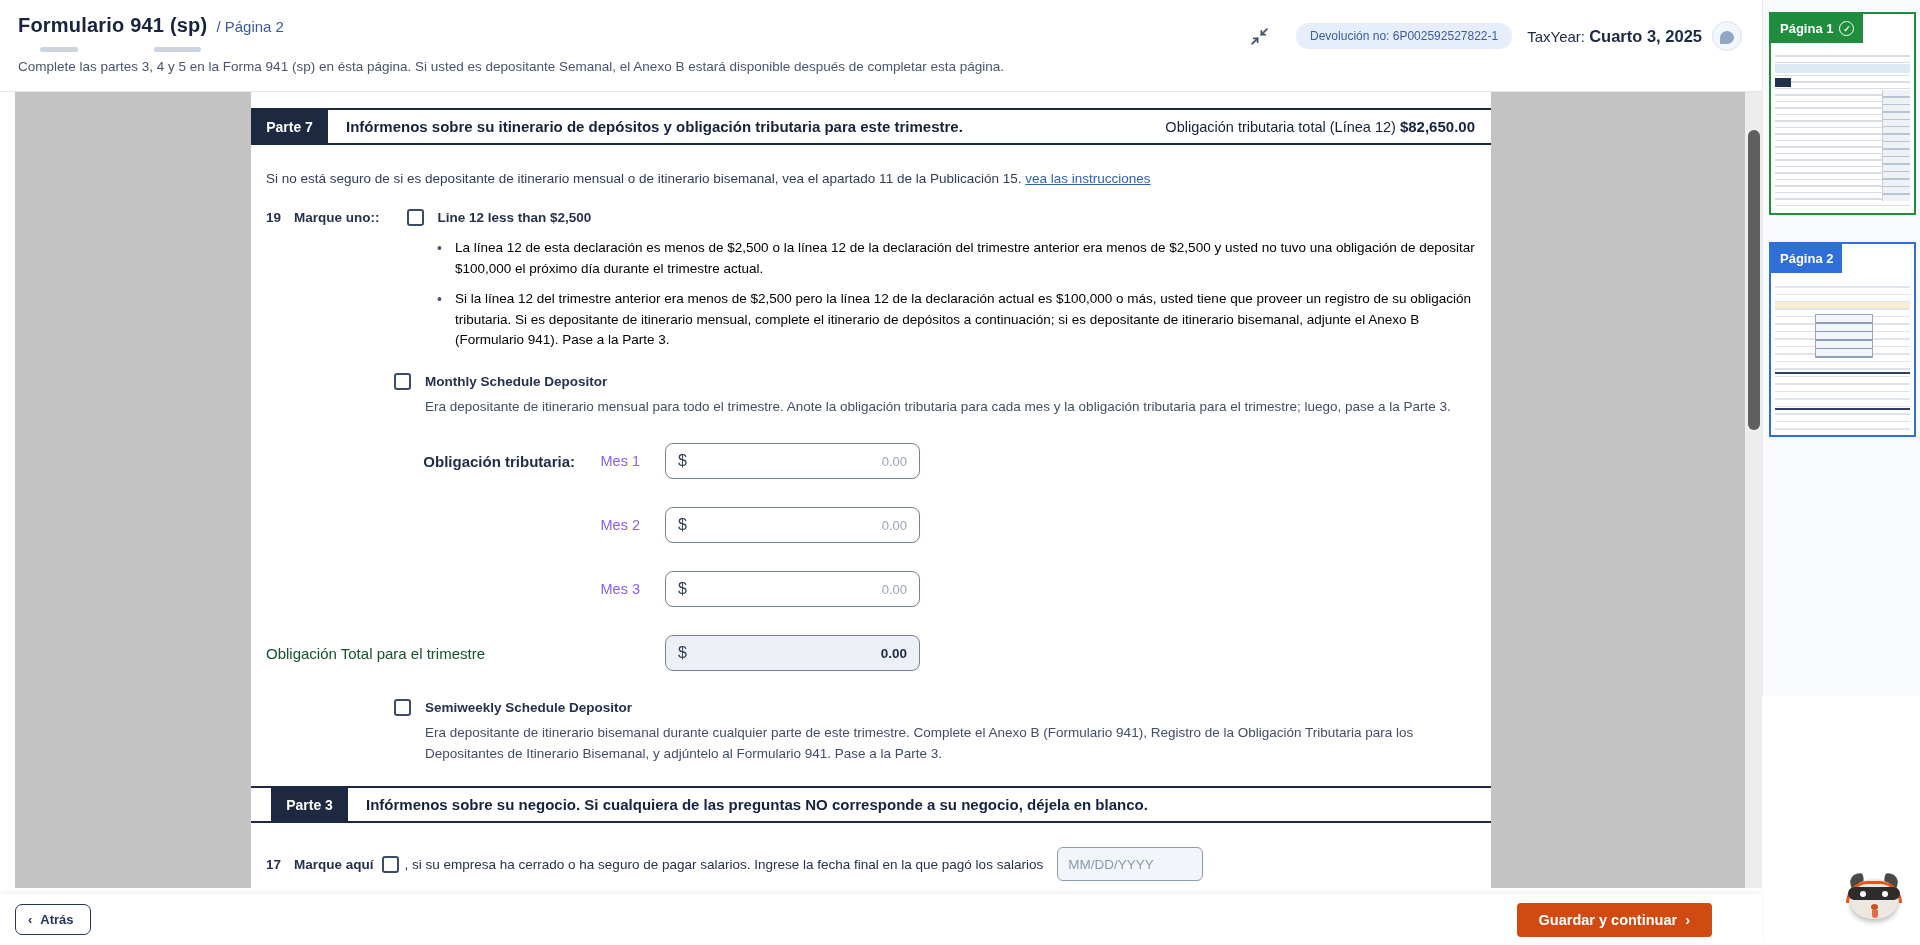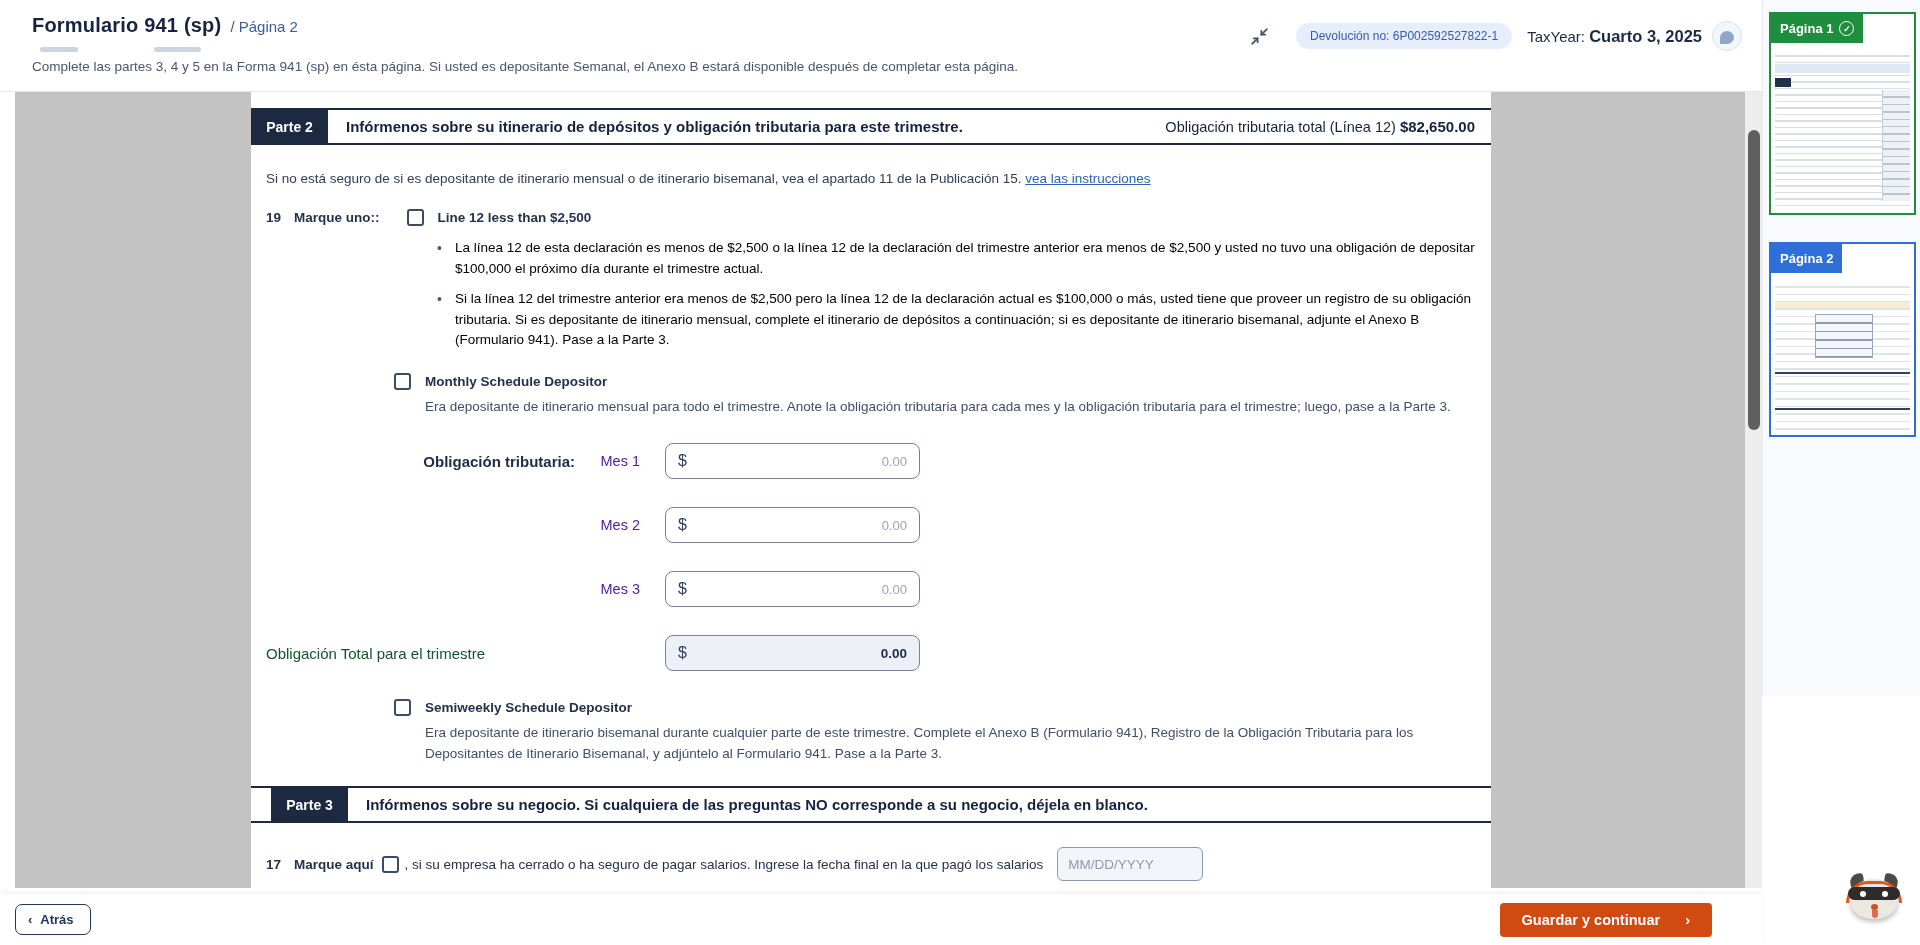--- a/index.html
+++ b/index.html
@@ -1,21 +1,21 @@
 <!DOCTYPE html>
 <html><head>
 <meta charset="utf-8">
 <style>
   * { margin:0; padding:0; box-sizing:border-box; }
   html,body { width:1920px; height:945px; overflow:hidden; font-family:"Liberation Sans", sans-serif; background:#fff; }
   .app { display:flex; width:1920px; height:945px; }
   .main-col { width:1762px; display:flex; flex-direction:column; height:945px; }
 
   
-  .header { height:92px; background:#fff; border-bottom:1px solid #e4e8ee; display:flex; justify-content:space-between; padding:14px 20px 0 32px; position:relative; }
+  .header { height:92px; background:#fff; border-bottom:1px solid #e4e8ee; display:flex; justify-content:space-between; padding:14px 20px 0 18px; position:relative; }
   .title-row { display:flex; align-items:baseline; }
   .page-title { font-size:20px; font-weight:bold; color:#17233f; letter-spacing:.2px; }
   .breadcrumb { font-size:15px; color:#3c5c98; margin-left:9px; }
   .title-dashes { position:absolute; top:47px; left:40px; display:flex; }
   .dash { height:5px; background:#ccd4de; border-radius:3px; }
   .dash1 { width:38px; }
   .dash2 { width:47px; margin-left:76px; }
   .subtitle { margin-top:22px; font-size:13.5px; color:#49566f; }
   .header-right { display:flex; align-items:center; height:40px; margin-top:2px; }
   .collapse-btn { width:20px; height:20px; cursor:pointer; display:flex; align-items:center; }
@@ -56,41 +56,41 @@
   .bullet .btxt { margin-left:13px; font-size:13.5px; line-height:20.5px; color:#000000; max-width:1028px; }
 
   .chk-section { margin:22px 0 0 128px; }
   .chk-head { display:flex; align-items:center; }
   .chk-head .chk-title { margin-left:14px; font-size:13.5px; font-weight:bold; color:#25314d; }
   .chk-desc { margin:7px 0 0 31px; font-size:13.5px; line-height:20.5px; color:#414e6a; max-width:1052px; }
 
   .months { margin-top:26px; }
   .month-row { display:flex; align-items:center; height:36px; margin-bottom:28px; }
   .lbl-oblig { width:309px; text-align:right; font-size:15px; font-weight:600; color:#1f2c47; flex:none; }
-  .lbl-mes { width:65px; text-align:right; font-size:14.5px; color:#4c1d95; flex:none; }
+  .lbl-mes { width:65px; text-align:right; font-size:14.5px; color:#8b5cf6; flex:none; }
   .lbl-total { width:374px; font-size:15px; font-weight:400; color:#14532d; flex:none; }
   .money-input { margin-left:25px; width:255px; height:36px; border:1.5px solid #74829b; border-radius:8px; background:#fff; display:flex; align-items:center; padding:0 12px; }
   .money-input .dollar { font-size:16px; color:#33415c; }
   .money-input input { border:none; outline:none; background:transparent; flex:1; text-align:right; font-size:13px; color:#1c2a44; font-family:"Liberation Sans",sans-serif; width:100%; }
   .money-input input::placeholder { color:#9aa3b5; }
   .money-input.readonly { background:#edf1f7; }
   .money-input.readonly .val { flex:1; text-align:right; font-size:13.5px; font-weight:bold; color:#1c2a44; }
 
   .semiweekly { margin-top:6px; }
 
   .row17 { margin-top:24px; display:flex; align-items:center; font-size:13.5px; color:#25314d; }
   .row17 .checkbox { margin-left:8px; }
   .row17 .after-chk { margin-left:6px; }
   .date-input { margin-left:14px; width:146px; height:34px; background:#f2f6fa; border:1.5px solid #8b99ad; border-radius:6px; padding:0 10px; font-size:13.5px; color:#8d99ac; font-family:"Liberation Sans",sans-serif; outline:none; }
   .date-input::placeholder { color:#8d99ac; }
 
   
   .footer { height:51px; background:#fff; display:flex; align-items:center; justify-content:space-between; padding:0 50px 0 15px; box-shadow:0 -2px 6px rgba(0,0,0,.06); position:relative; z-index:2; }
   .back-btn { display:flex; align-items:center; gap:8px; background:#fff; border:1.5px solid #25355c; color:#25355c; font-size:13px; font-weight:bold; border-radius:7px; padding:7px 16px 7px 12px; cursor:pointer; font-family:"Liberation Sans",sans-serif; }
-  .save-btn { display:flex; align-items:center; gap:25px; background:#d04a12; border:none; color:#fff; font-size:14.5px; font-weight:bold; border-radius:4px; padding:9px 22px; cursor:pointer; font-family:"Liberation Sans",sans-serif; }
+  .save-btn { display:flex; align-items:center; gap:8px; background:#d04a12; border:none; color:#fff; font-size:14.5px; font-weight:bold; border-radius:4px; padding:9px 22px; cursor:pointer; font-family:"Liberation Sans",sans-serif; }
 
   
   .sidebar { width:158px; background:#f8fafd; border-left:1px solid #e8ecf1; height:696px; padding:12px 5px 0 6px; position:relative; }
   .thumb { width:147px; background:#fff; position:relative; cursor:pointer; }
   .thumb1 { height:203px; border:2px solid #1e8e3e; }
   .thumb2 { height:195px; border:2px solid #2e6fd8; margin-top:27px; }
   .thumb-label { position:absolute; top:0; left:0; color:#fff; font-size:13px; font-weight:bold; padding:7px 9px; display:flex; align-items:center; gap:6px; z-index:2; }
   .thumb1 .thumb-label { background:#1e8e3e; }
   .thumb2 .thumb-label { background:#2e6fd8; }
   .check-circle { width:15px; height:15px; border:1.6px solid #fff; border-radius:50%; font-size:9px; display:flex; align-items:center; justify-content:center; }
@@ -157,21 +157,21 @@
 
     <div class="canvas">
       <div class="gray-bg"></div>
       <div class="scroll-track">
         <div class="scroll-thumb"></div>
       </div>
 
       <div class="form-page">
 
         <div class="part-header">
-          <div class="part-badge">Parte 2</div>
+          <div class="part-badge">Parte 7</div>
           <div class="part-title">Infórmenos sobre su itinerario de depósitos y obligación tributaria para este trimestre.</div>
           <div class="part-total"><span>Obligación tributaria total (Línea 12) </span><b>$82,650.00</b></div>
         </div>
 
         <div class="instruction">
           <span>Si no está seguro de si es depositante de itinerario mensual o de itinerario bisemanal, vea el apartado 11 de la Publicación 15. </span><span class="instr-link">vea las instrucciones</span>
         </div>
 
         <div class="row16">
           <span class="num">19</span>

